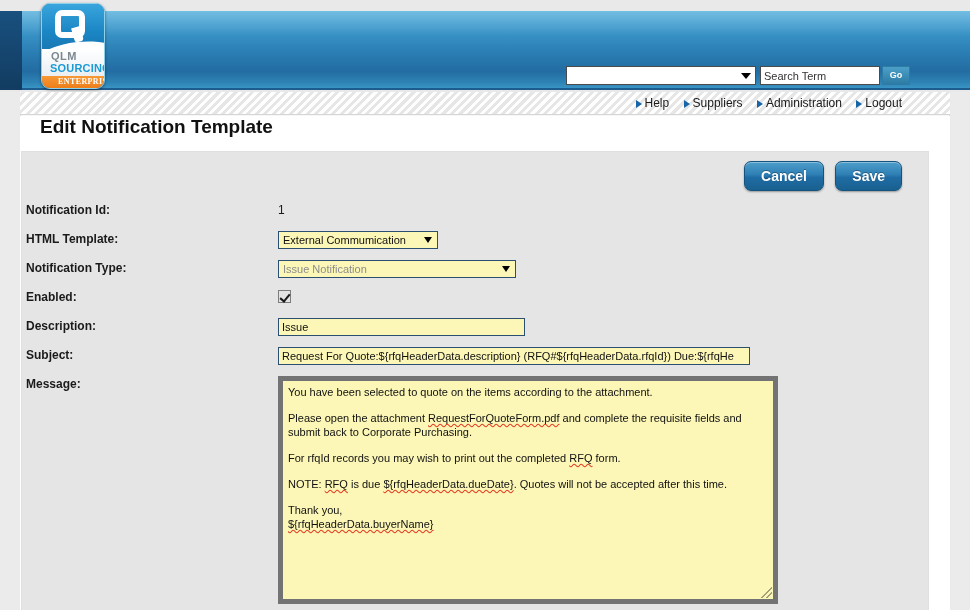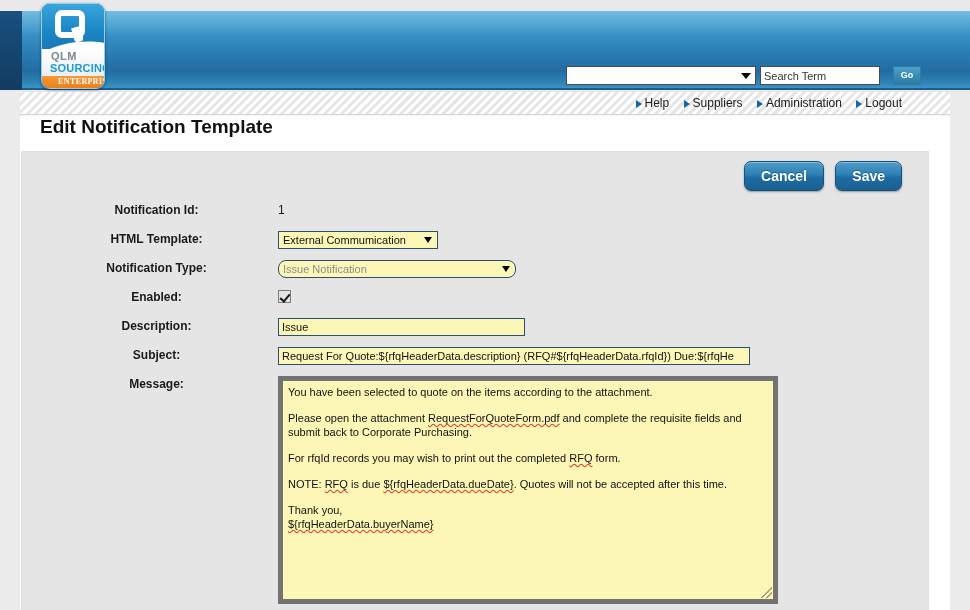--- a/index.html
+++ b/index.html
@@ -229,21 +229,21 @@
     border: 1px solid #4b4b4b;
     background: #ffffff;
     font-family: "Liberation Sans", sans-serif;
     font-size: 11px;
     color: #333;
     padding: 0 3px;
     outline: none;
   }
   #search-go {
     float: left;
-    margin-left: 13px;
+    margin-left: 2px;
     width: 28px;
     height: 19px;
     box-sizing: border-box;
     border: 1px solid #2e7ba6;
     background: linear-gradient(to bottom,#4ca0c8,#2c7ba4);
     color: #ffffff;
     font-size: 9px;
     font-weight: bold;
     font-family: "Liberation Sans", sans-serif;
     line-height: 17px;
@@ -369,24 +369,24 @@
     top: 50px;
     width: 908px;
   }
   .row {
     position: relative;
     margin-bottom: 9px;
     min-height: 20px;
   }
   .lbl {
     position: absolute;
-    left: 12px;
+    left: 4px;
     top: 1px;
     width: 245px;
-    text-align: center;
+    text-align: left;
     font-size: 12px;
     font-weight: bold;
     color: #1a1a1a;
     font-family: "Liberation Sans", sans-serif;
     white-space: nowrap;
   }
   .fld {
     margin-left: 256px;
     min-height: 18px;
   }
@@ -415,21 +415,21 @@
   }
   .sel .arrow {
     position: absolute;
     right: 5px;
     top: 5px;
     width: 0; height: 0;
     border-left: 4px solid transparent;
     border-right: 4px solid transparent;
     border-top: 6px solid #000;
   }
-  .sel.disabled { color: #8c8c8c; border-radius: 8px; }
+  .sel.disabled { color: #8c8c8c; }
   .sel.w-html { width: 160px; }
   .sel.w-type { width: 238px; }
 
   .txt {
     height: 18px;
     box-sizing: border-box;
     background: #fcf7b6;
     border: 1px solid #2b4f70;
     font-size: 11px;
     font-family: "Liberation Sans", sans-serif;

